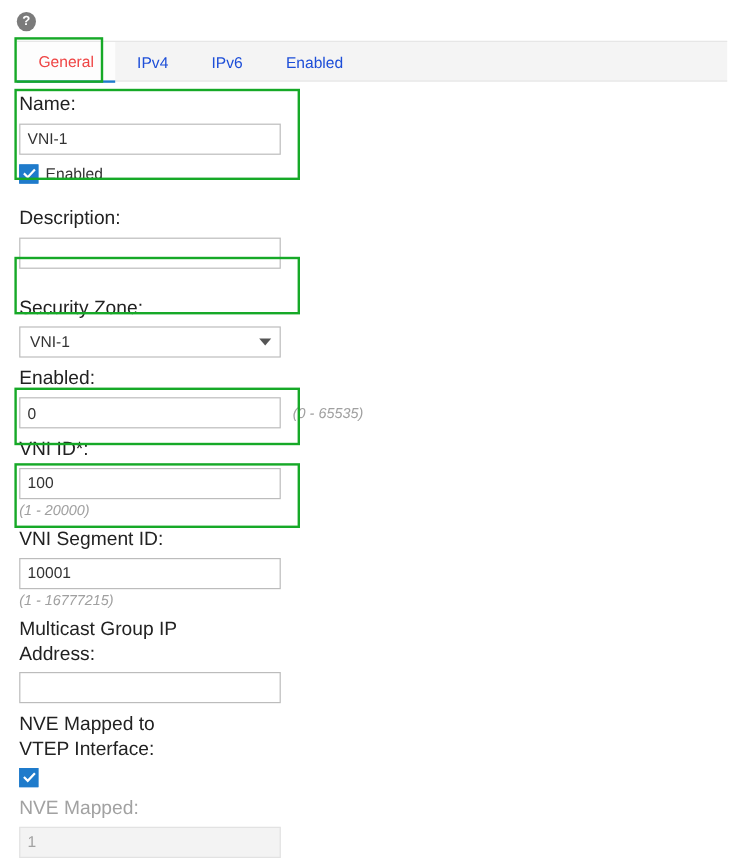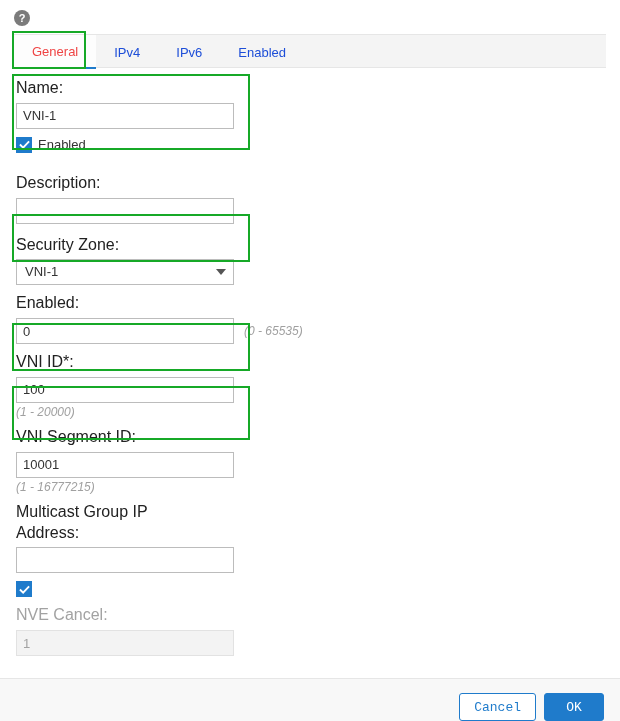--- a/index.html
+++ b/index.html
@@ -212,21 +212,21 @@
           </svg>
       </div>
       <span>Enabled</span>
     </div>
 
     <div class="field">
       <label class="lbl">Description:</label>
       <input class="text-input" value="" style="">
     </div>
 
-    <div class="field" style="margin-top:11px;">
+    <div class="field" style="margin-top:24px;">
       <label class="lbl">Security Zone:</label>
       <div class="select-wrap">
         <div class="select-display">VNI-1</div>
         <div class="caret"></div>
       </div>
     </div>
 
     <div class="field">
       <label class="lbl">Enabled:</label>
       <div class="row-inline">
@@ -247,29 +247,31 @@
       <span class="hint-below">(1 - 16777215)</span>
     </div>
 
     <div class="field">
       <label class="lbl" style="white-space:pre-line;">Multicast Group IP
 Address:</label>
       <input class="text-input" value="" style="">
     </div>
 
     <div class="field">
+      <label class="lbl" style="white-space:pre-line;">NVE Mapped to
+VTEP Interface:</label>
       <div class="chk">
         <svg viewBox="0 0 12 12">
             <path d="M1 6 L4.5 9.5 L11 2.5" stroke="#fff" stroke-width="2" fill="none"></path>
           </svg>
       </div>
     </div>
 
     <div class="field">
-      <label class="lbl disabled">NVE Cancel:</label>
+      <label class="lbl disabled">NVE Mapped:</label>
       <input class="text-input" disabled="" value="1" style="">
     </div>
 
   </div>
 </div>
 
 <div class="footer">
   <button class="btn btn-secondary">Cancel</button>
   <button class="btn btn-primary">OK</button>
 </div>

